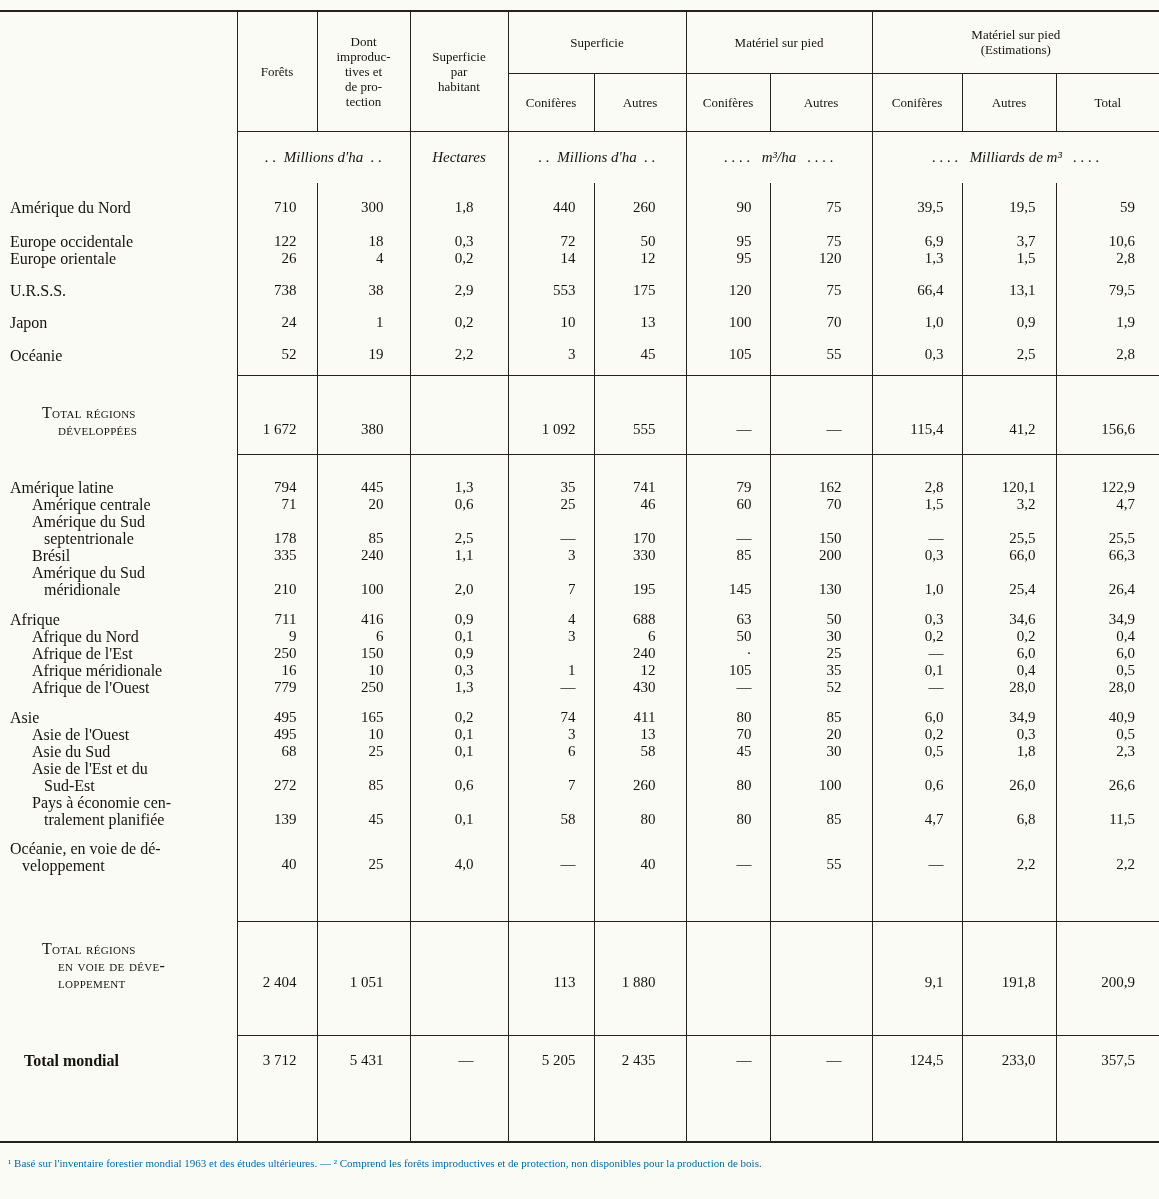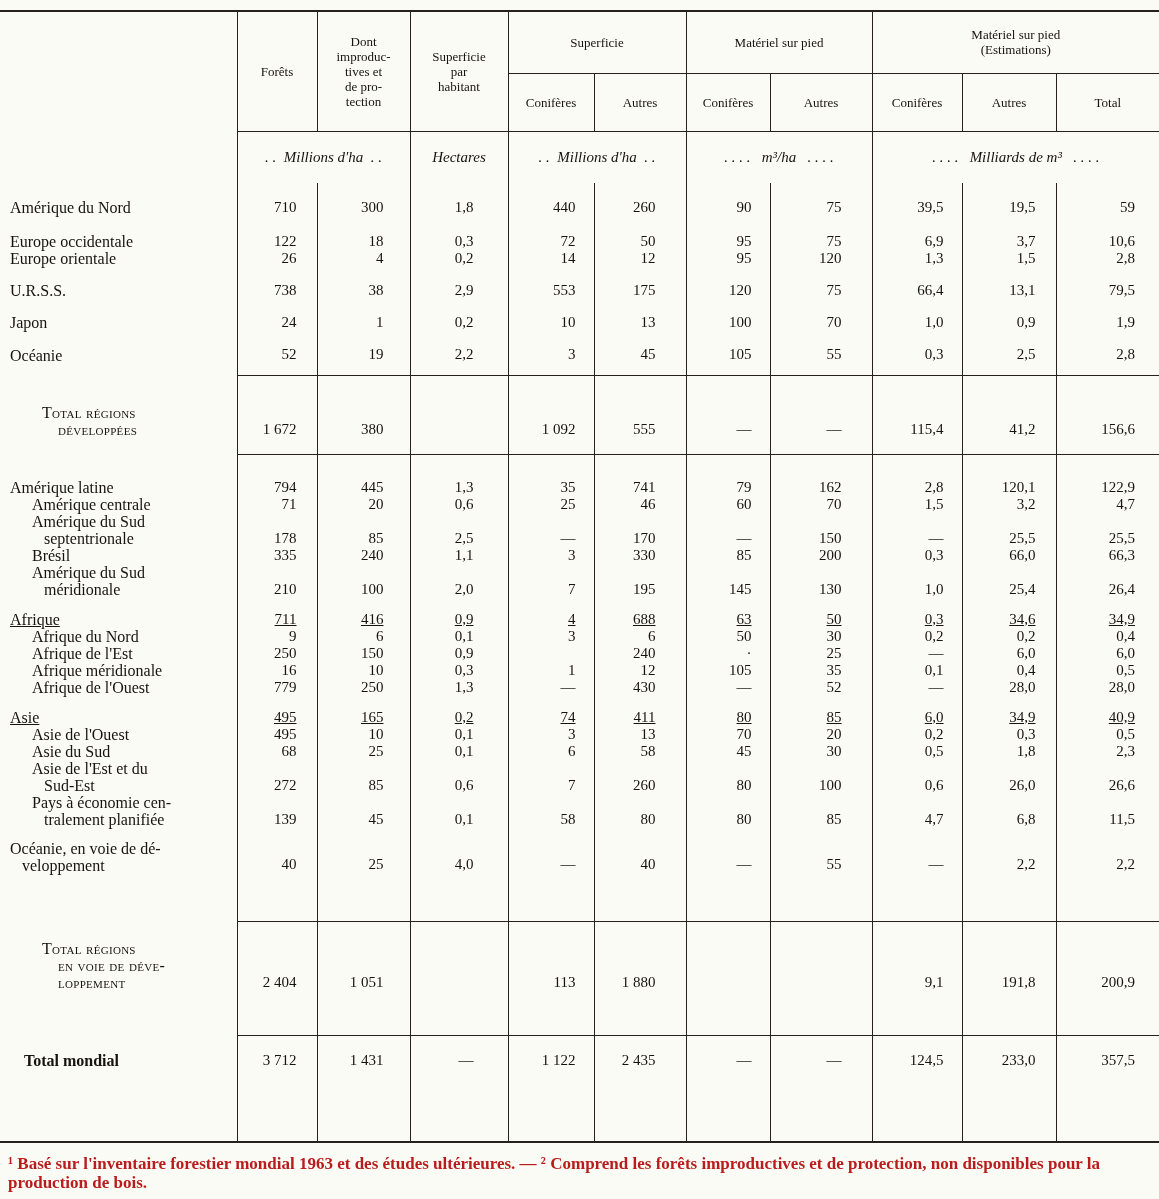--- a/index.html
+++ b/index.html
@@ -76,44 +76,44 @@
   td.c3.num { padding-right: 18px; }
   td.c4.num { padding-right: 30px; }
   td.c5.num { padding-right: 18px; }
   td.c6.num { padding-right: 30px; }
   td.c7.num { padding-right: 18px; }
   td.c8.num { padding-right: 20px; }
   td.c9.num { padding-right: 24px; }
 
   
   tr.pt12 > td { padding-top: 12px; }
-  tr.pt13 > td { padding-top: 13px; text-decoration: underline; }
+  tr.pt13 > td { padding-top: 13px; }
   tr.pt15 > td { padding-top: 15px; }
   tr.pt16 > td { padding-top: 16px; }
   tr.pt17 > td { padding-top: 17px; }
   tr.pt18 > td { padding-top: 18px; }
   tr.pt24 > td { padding-top: 24px; margin-left: 12px; }
   tr.pt28 > td { padding-top: 28px; }
   tr.pb12 > td { padding-bottom: 12px; }
   tr.pb16 > td { padding-bottom: 16px; }
   tr.pb44 > td { padding-bottom: 44px; }
   tr.pb48 > td { padding-bottom: 48px; }
   tr.pb72 > td { padding-bottom: 72px; }
 
   
   tr.sep td { height: 0; line-height: 0; font-size: 0; padding: 0; }
   tr.sep td.num { border-top: 1.5px solid #26211a; }
   tr.sep td.lbl { border-top: none; }
 
   .footnote {
     margin: 11px 8px 0 8px;
-    font-size: 17px;
+    font-size: 11px;
     line-height: 19px;
-    font-weight: bold;
-    color: #b91c1c;
+    font-weight: normal;
+    color: #0369a1;
   }
 </style>
 </head>
 <body>
 
 <div class="page">
   <table class="t">
     <colgroup>
       <col style="width:237px">
       <col style="width:80px">
@@ -530,23 +530,23 @@
           <td class="c4 num"></td>
           <td class="c5 num"></td>
           <td class="c6 num"></td>
           <td class="c7 num"></td>
           <td class="c8 num"></td>
           <td class="c9 num"></td>
         </tr>
         <tr class="grand pt16 pb72">
           <td class="lbl">Total mondial</td>
           <td class="c0 num">3 712</td>
-          <td class="c1 num">1 431</td>
+          <td class="c1 num">5 431</td>
           <td class="c2 num">—</td>
-          <td class="c3 num">1 122</td>
+          <td class="c3 num">5 205</td>
           <td class="c4 num">2 435</td>
           <td class="c5 num">—</td>
           <td class="c6 num">—</td>
           <td class="c7 num">124,5</td>
           <td class="c8 num">233,0</td>
           <td class="c9 num">357,5</td>
         </tr>
       </tbody>
   </table>
   <p class="footnote">¹ Basé sur l'inventaire forestier mondial 1963 et des études ultérieures. — ² Comprend les forêts improductives et de protection, non disponibles pour la production de bois.</p>

